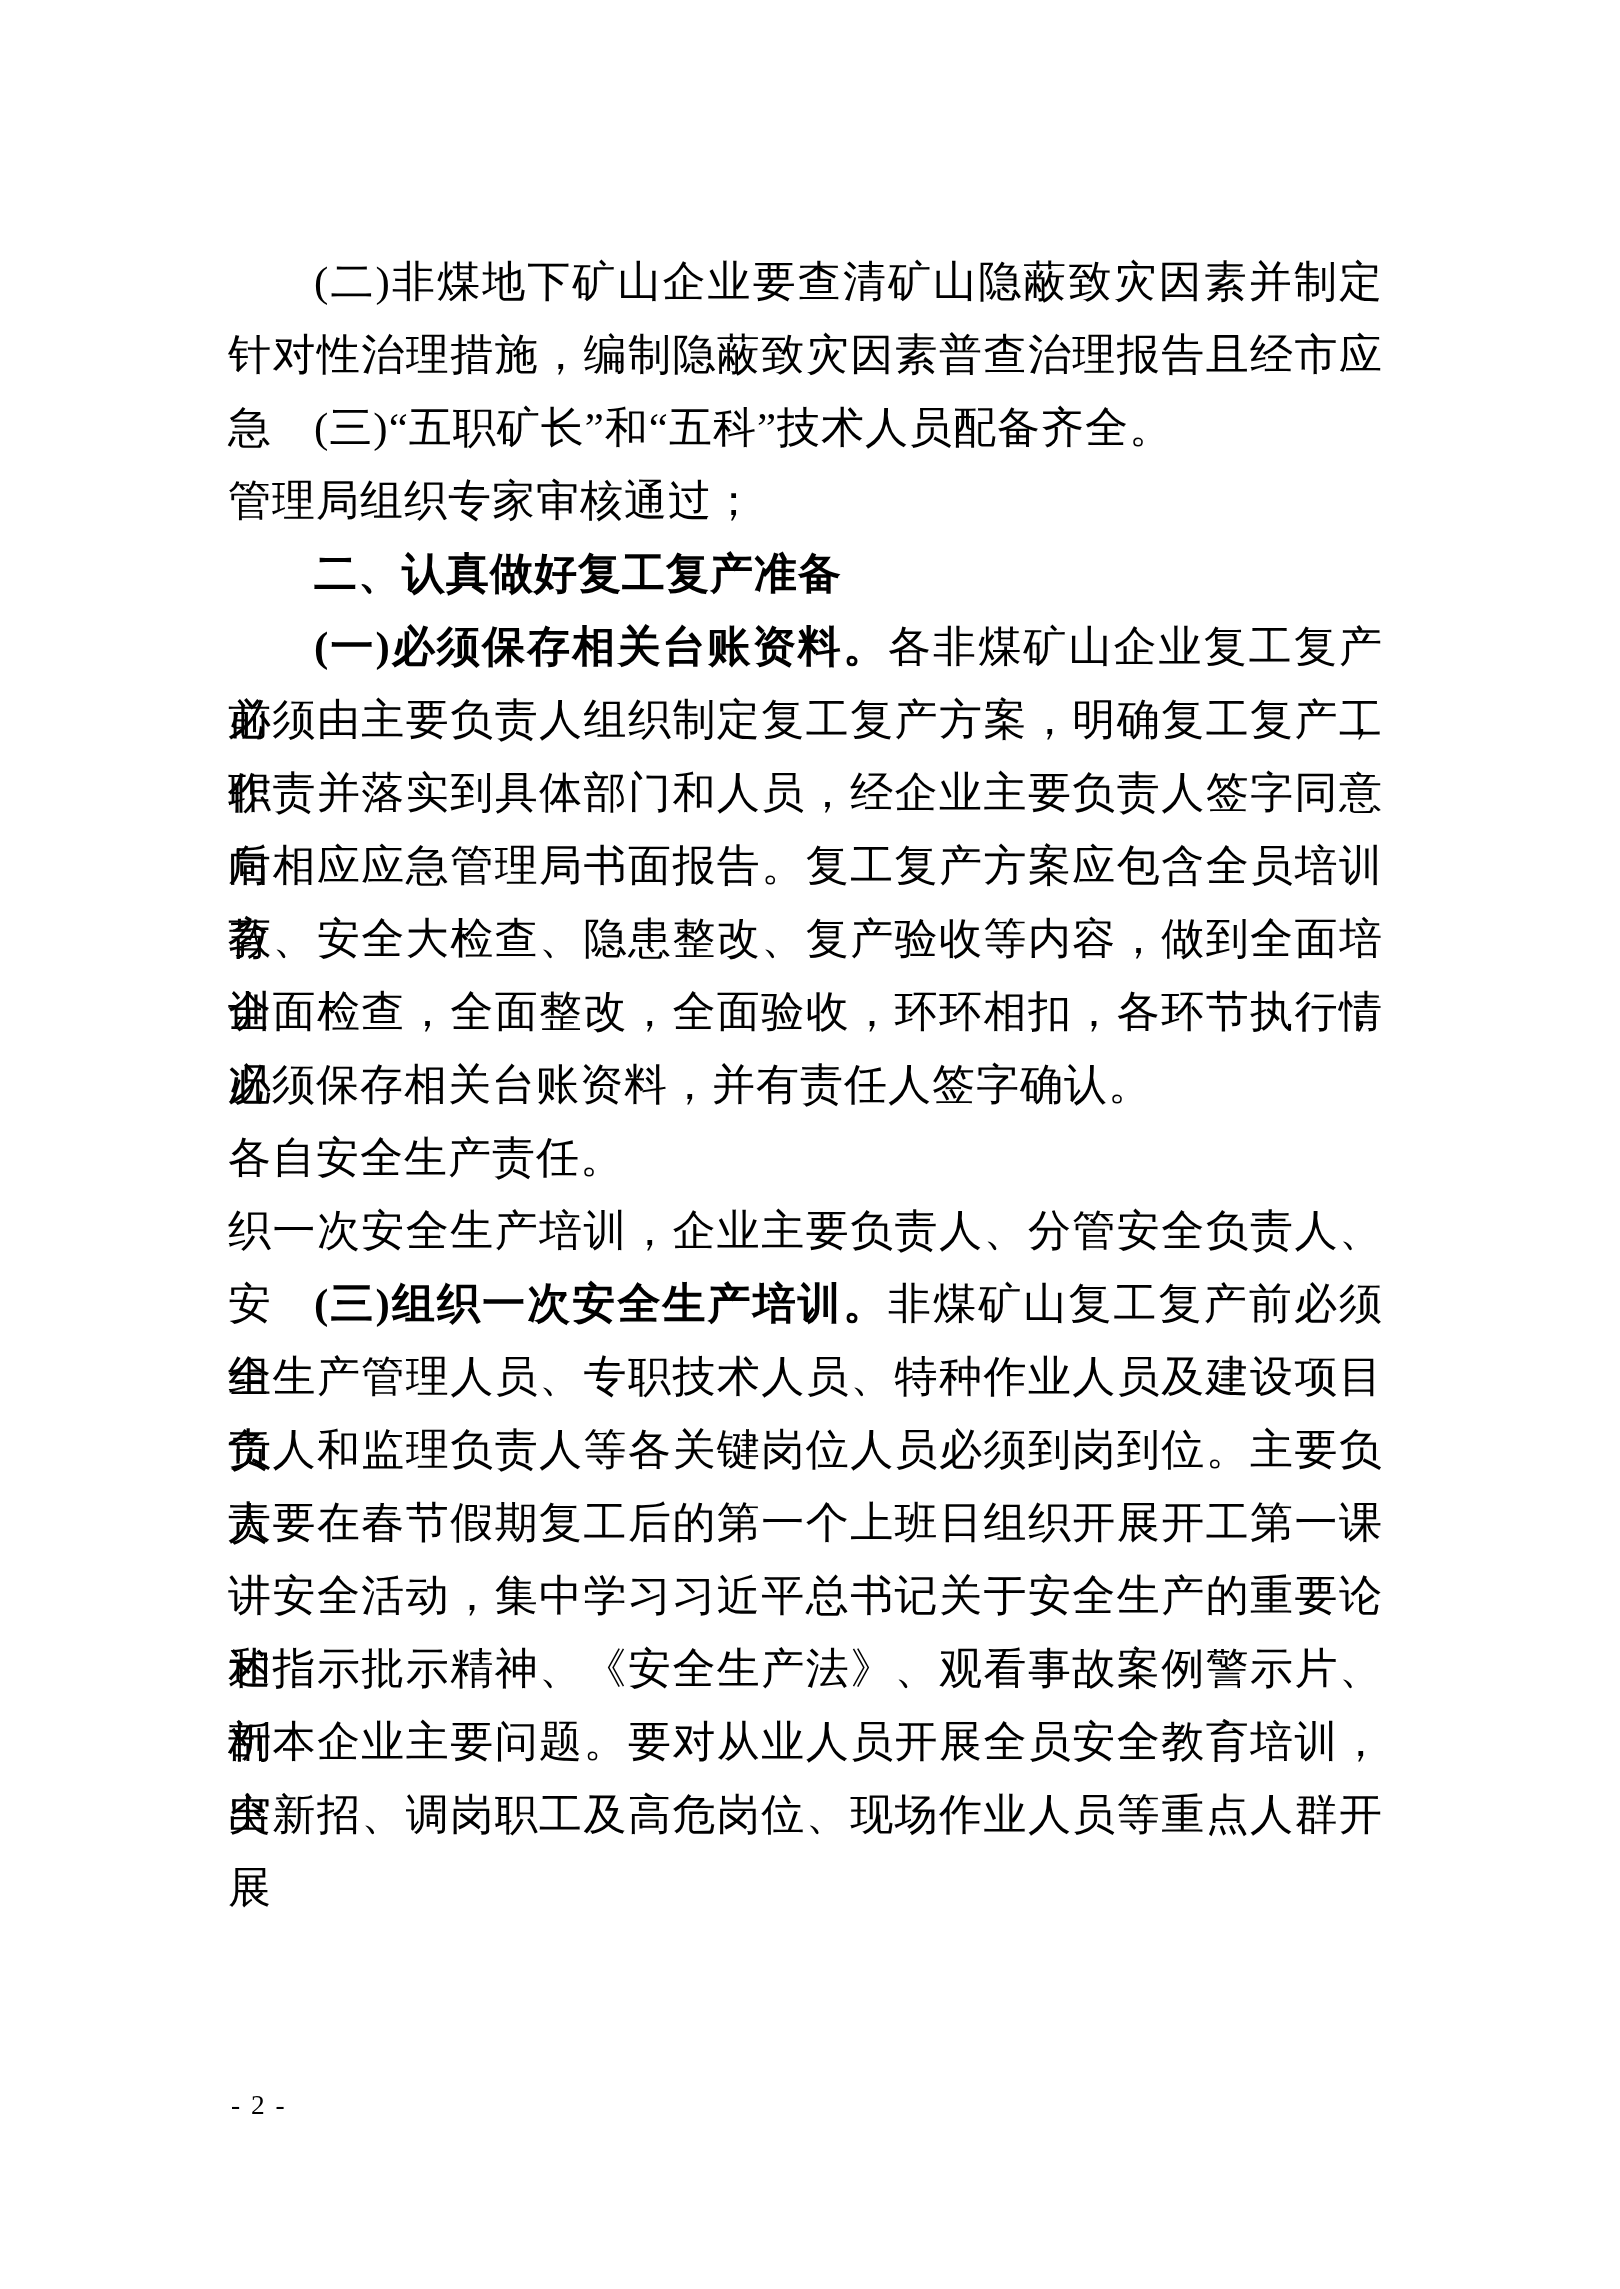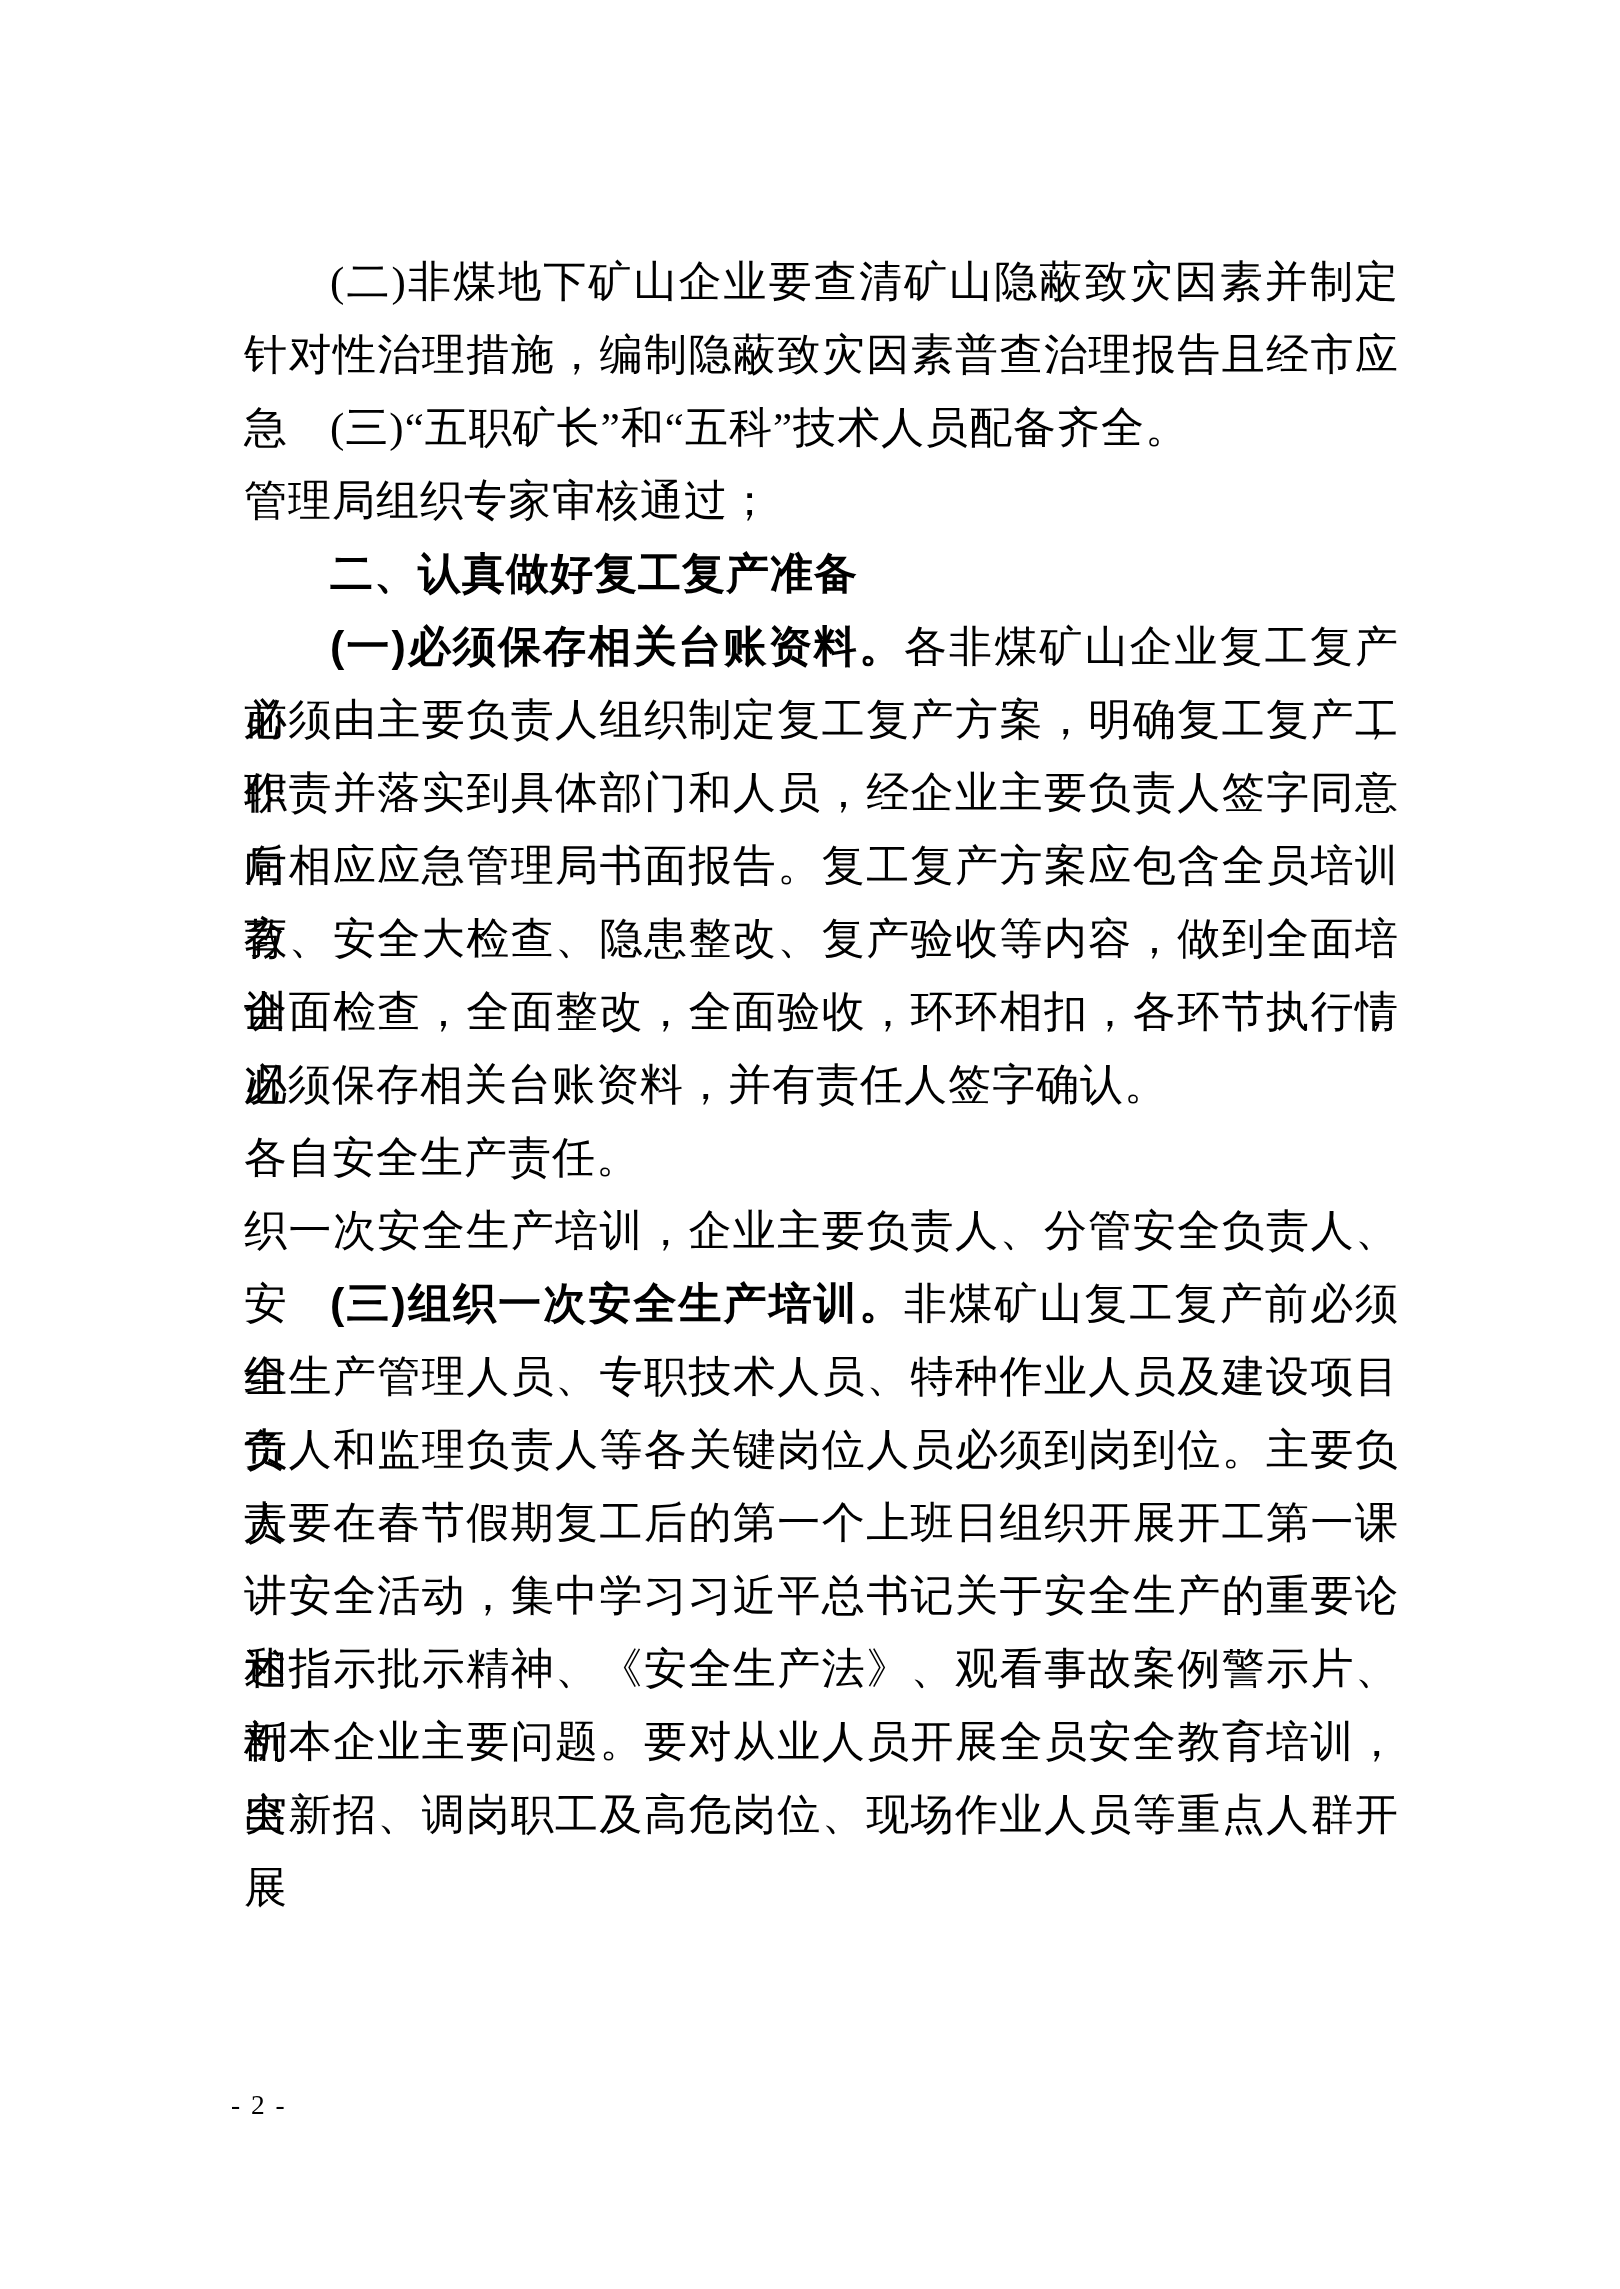--- a/index.html
+++ b/index.html
@@ -11,21 +11,21 @@
     position: relative;
     width: 1620px;
     height: 2290px;
     background: #ffffff;
     overflow: hidden;
     font-family: "Liberation Serif", "DejaVu Serif", serif;
     color: #000000;
   }
   .content {
     position: absolute;
-    left: 244px;
+    left: 228px;
     top: 245px;
     width: 1155px;
   }
   .line {
     height: 73px;
     line-height: 73px;
     font-size: 43px;
     white-space: nowrap;
     text-align: justify;
     text-align-last: left;
@@ -34,21 +34,21 @@
   }
   .line.just {
     white-space: normal;
     text-align: justify;
     text-align-last: justify;
   }
   .line.indent {
     text-indent: 86px;
   }
   .bold-seg {
-    font-family: Liberation Sans, sans-serif;
+    font-family: Liberation Serif, serif;
     font-weight: 700;
   }
   .page-number {
     position: absolute;
     left: 231px;
     top: 2086px;
     font-size: 27.4px;
     line-height: 39px;
     font-family: "Liberation Serif", "DejaVu Serif", serif;
     color: #000000;

